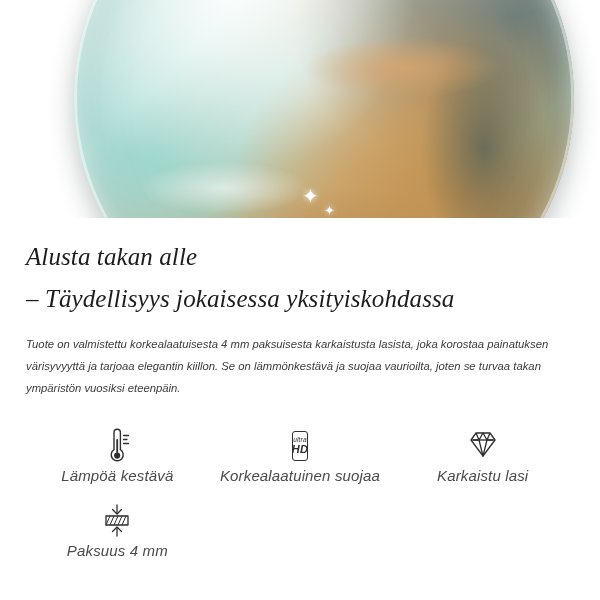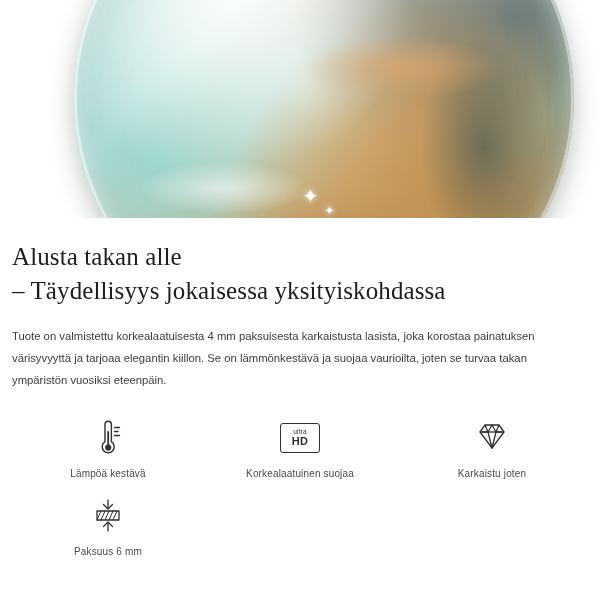--- a/index.html
+++ b/index.html
@@ -79,32 +79,32 @@
     color: #ffffff;
     font-size: 16px;
     line-height: 1;
     text-shadow: 0 0 6px rgba(255,255,255,0.9);
     user-select: none;
   }
   .sparkle.s1 { left: 228px; top: 338px; font-size: 20px; }
   .sparkle.s2 { left: 250px; top: 356px; font-size: 13px; }
 
   
-  .content { padding: 0 12px; }
+  .content { padding: 0 26px; font-style: italic; }
 
   .headline {
     font-family: "Liberation Serif", serif;
     font-size: 25px;
     line-height: 1.36;
     color: #1d1d1d;
     font-weight: 400;
     margin-top: 22px;
     letter-spacing: 0.1px;
   }
-  .headline .l2 { display: block; }
+  .headline .l2 { display: block; margin-top: 8px; }
 
   .body-copy {
     margin-top: 14px;
     font-size: 11.3px;
     line-height: 1.95;
     color: #3c3c3c;
     max-width: 544px;
     text-align: left;
   }
 
@@ -122,29 +122,28 @@
     justify-content: flex-start;
   }
   .feature-icon {
     height: 42px;
     display: flex;
     align-items: center;
     justify-content: center;
     color: #2f2f2f;
   }
   .feature-label {
-    margin-top: 9px;
-    font-size: 10px;
+    font-size: 15px;
     color: #4a4a4a;
     letter-spacing: 0.15px;
     text-align: left;
   }
 
   .ultrahd-box {
-    width: 40px;
+    width: 16px;
     height: 30px;
     border: 1.4px solid #2f2f2f;
     border-radius: 3px;
     display: flex;
     flex-direction: column;
     align-items: center;
     justify-content: center;
     line-height: 1;
   }
   .ultrahd-box .u1 { font-size: 6.5px; letter-spacing: 0.2px; margin-bottom: 1px; }
@@ -205,33 +204,33 @@
         <div class="feature-icon">
           <svg width="38" height="38" viewBox="0 0 38 38" fill="none" stroke="#2f2f2f" stroke-width="1.3" stroke-linejoin="round">
             <path d="M7 13 L12 6 h14 l5 7 -12 16 z"></path>
             <path d="M7 13 h24"></path>
             <path d="M12 6 l3 7 -6 0"></path>
             <path d="M26 6 l-3 7 6 0"></path>
             <path d="M15 13 l4 16 4 -16"></path>
             <path d="M15 13 l4 -7 4 7"></path>
           </svg>
         </div>
-        <div class="feature-label">Karkaistu joten</div>
+        <div class="feature-label">Karkaistu lasi</div>
       </div>
 
 
       <div class="feature">
         <div class="feature-icon">
           <svg width="34" height="40" viewBox="0 0 34 40" fill="none" stroke="#2f2f2f" stroke-width="1.3" stroke-linecap="round" stroke-linejoin="round">
             <path d="M17 4 v8"></path>
             <path d="M12.5 8.5 L17 13 L21.5 8.5" fill="none"></path>
             <rect x="6" y="15" width="22" height="9"></rect>
             <path d="M6 24 L10 15 M10 24 L14 15 M14 24 L18 15 M18 24 L22 15 M22 24 L26 15" stroke-width="1"></path>
             <path d="M17 35 v-8"></path>
             <path d="M12.5 30.5 L17 26 L21.5 30.5" fill="none"></path>
           </svg>
         </div>
-        <div class="feature-label">Paksuus 6 mm</div>
+        <div class="feature-label">Paksuus 4 mm</div>
       </div>
 
     </div>
   </div>
 </div>
 
 </body></html>

